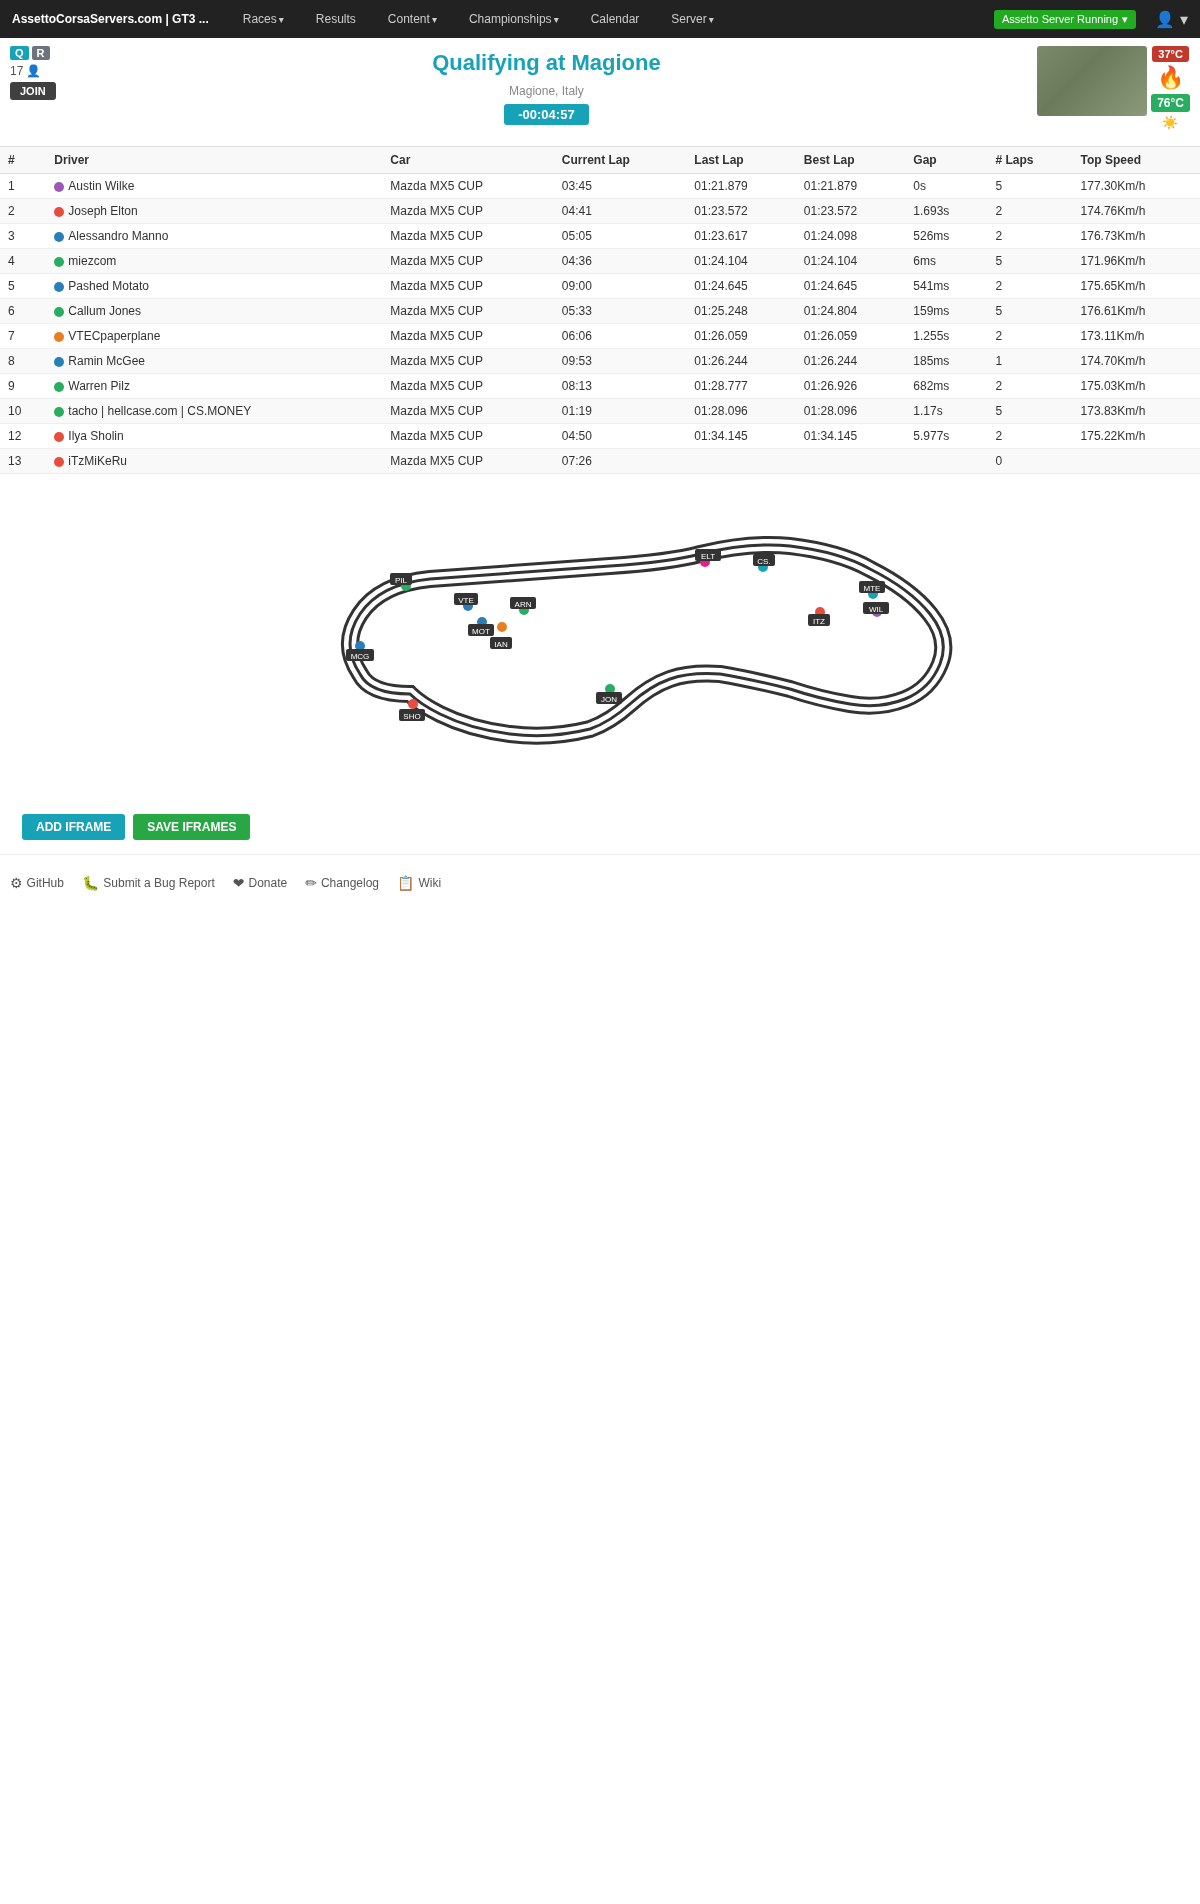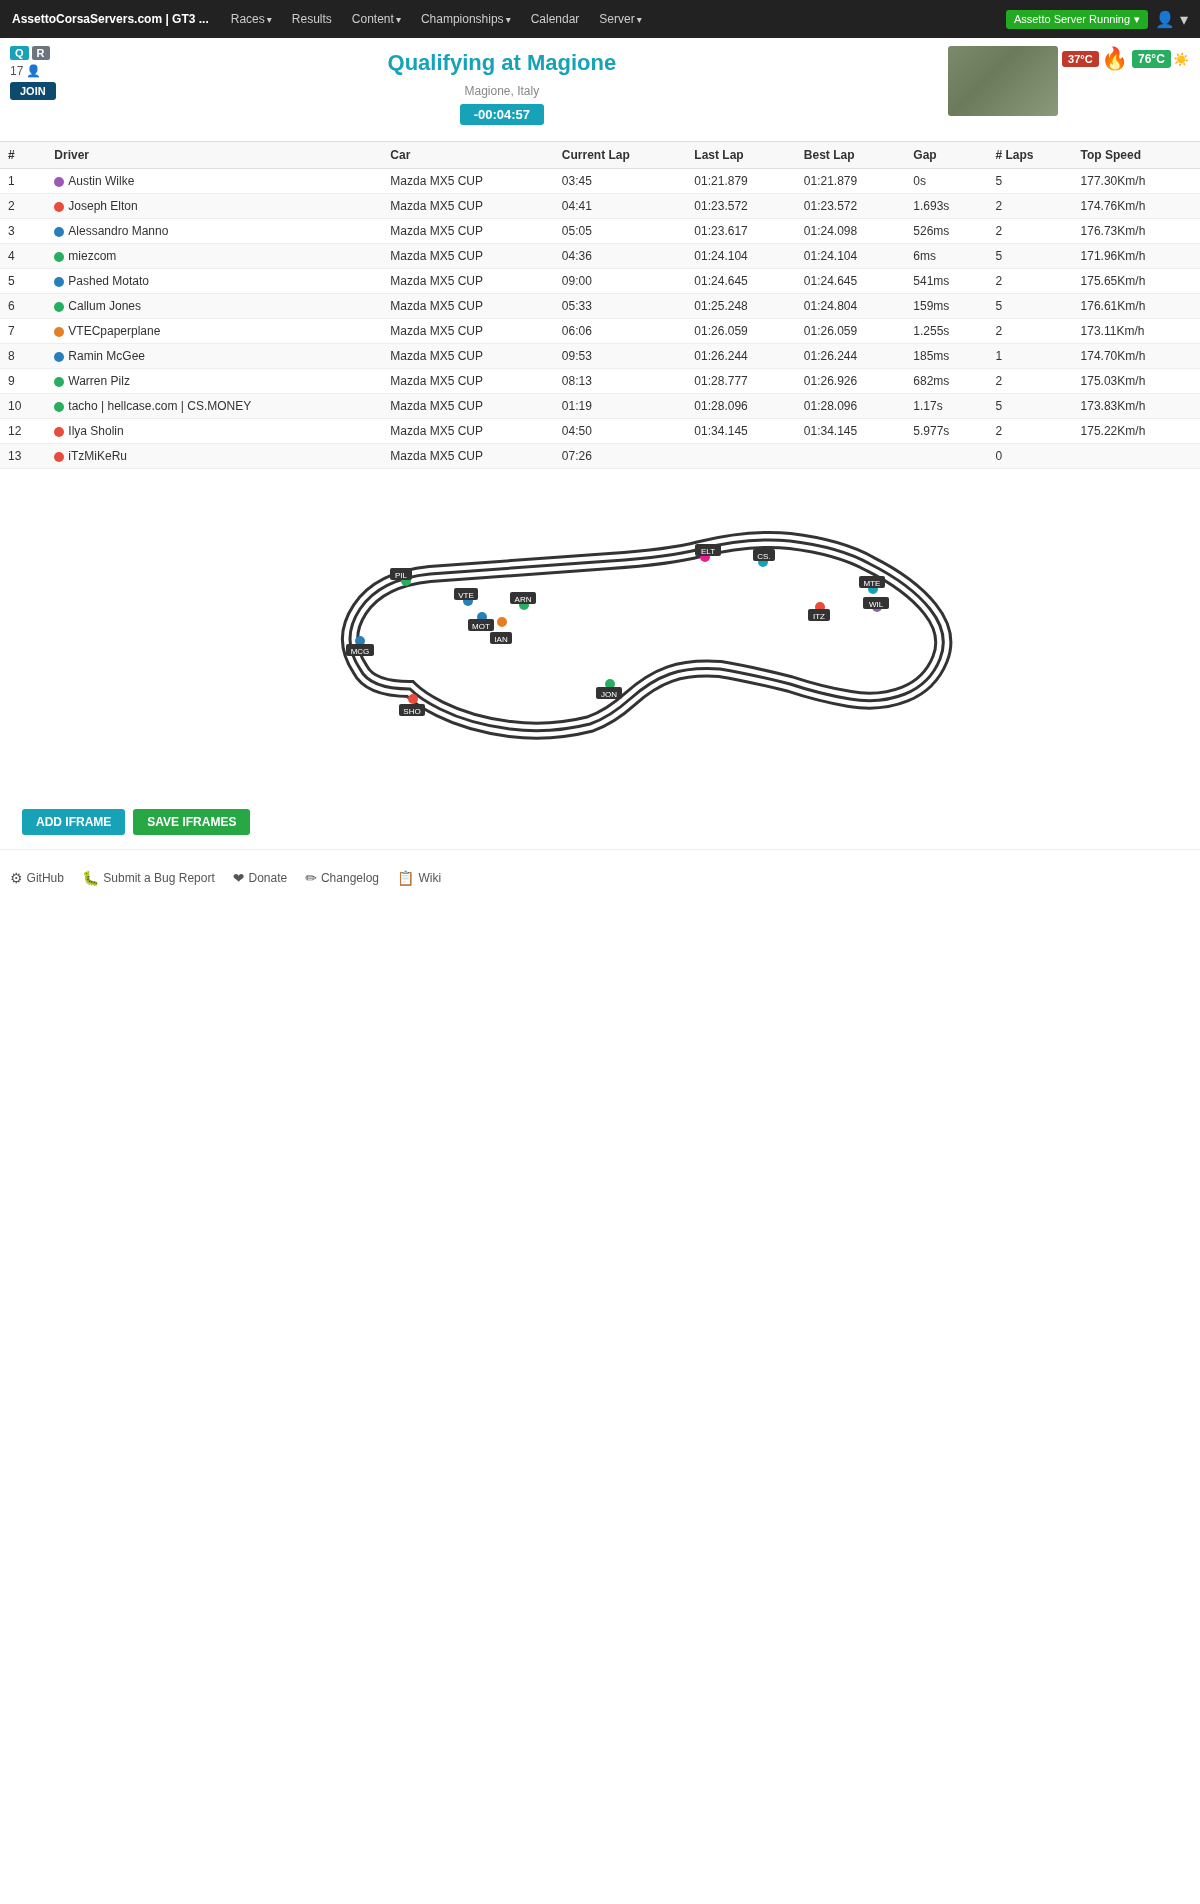--- a/index.html
+++ b/index.html
@@ -6,21 +6,21 @@
     body { font-family: Arial, sans-serif; font-size: 13px; background: #fff; color: #333; }
 
     
     .navbar {
       background: #222;
       color: #ccc;
       display: flex;
       align-items: center;
       padding: 0 12px;
       height: 38px;
-      gap: 8px;
+      gap: 20px;
     }
     .navbar-brand { color: #fff; font-size: 12px; font-weight: bold; margin-right: 8px; white-space: nowrap; }
     .nav-item { color: #ccc; font-size: 12px; padding: 0 6px; cursor: pointer; display: flex; align-items: center; gap: 2px; }
     .nav-dropdown { font-size: 10px; }
     .nav-spacer { flex: 1; }
     .server-status {
       background: #22aa22;
       color: #fff;
       font-size: 11px;
       padding: 3px 8px;
@@ -37,21 +37,21 @@
       align-items: flex-start;
       padding: 8px 10px;
       gap: 10px;
     }
     .header-left { display: flex; flex-direction: column; gap: 4px; }
     .header-badges { display: flex; gap: 3px; align-items: center; }
     .badge-q { background: #17a2b8; color: #fff; font-size: 11px; font-weight: bold; padding: 1px 5px; border-radius: 2px; }
     .badge-r { background: #6c757d; color: #fff; font-size: 11px; font-weight: bold; padding: 1px 5px; border-radius: 2px; }
     .driver-count { font-size: 12px; color: #555; display: flex; align-items: center; gap: 3px; }
     .join-btn {
-      background: #0c4a6e;
+      background: #404040;
       color: #fff;
       border: none;
       padding: 3px 10px;
       font-size: 11px;
       border-radius: 3px;
       cursor: pointer;
       font-weight: bold;
     }
 
     .header-center { flex: 1; text-align: center; }
@@ -77,21 +77,21 @@
       overflow: hidden;
       position: relative;
     }
     .track-thumb-inner {
       width: 100%;
       height: 100%;
       background: linear-gradient(135deg, #7a8a6a 0%, #6a7a5a 40%, #8a9a7a 100%);
     }
     .weather-widget {
       display: flex;
-      flex-direction: row;
+      flex-direction: column;
       align-items: center;
       gap: 3px;
     }
     .temp-badge {
       background: #c0392b;
       color: #fff;
       font-size: 11px;
       font-weight: bold;
       padding: 2px 6px;
       border-radius: 3px;

